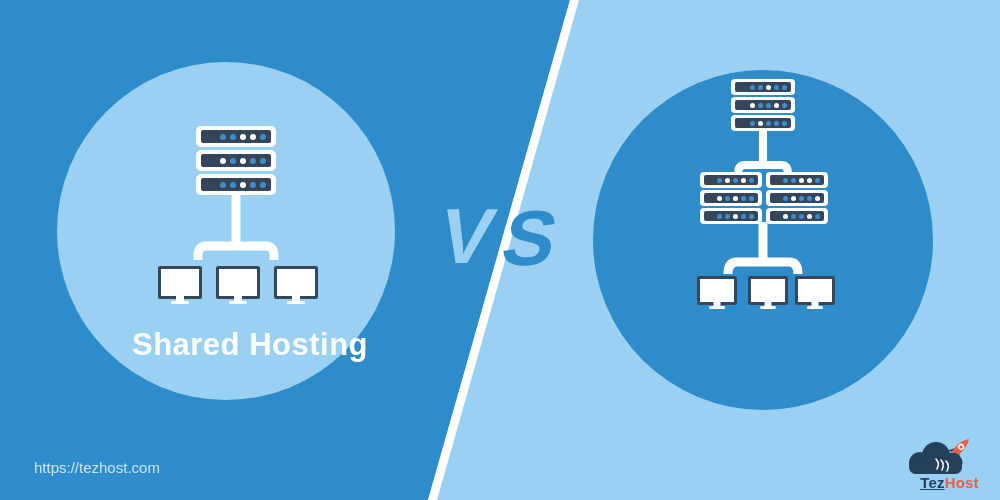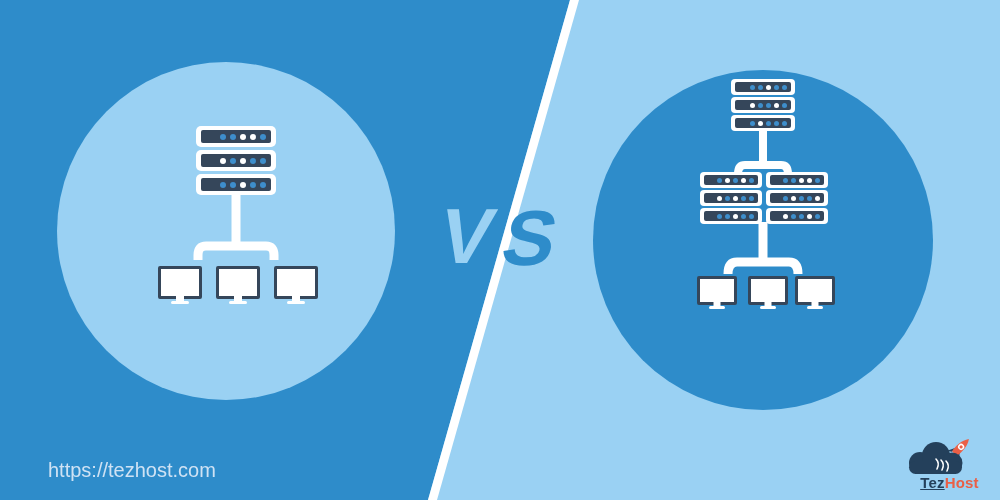--- a/index.html
+++ b/index.html
@@ -59,21 +59,21 @@
     position:absolute;width:300px;text-align:center;color:var(--title-text);
     font-size:31px;font-weight:700;letter-spacing:.5px;
   }
   .title-left{left:100px;top:327px;}
   .title-right{left:618px;top:330px;}
 
   .vs-letter{position:absolute;font-size:78px;font-weight:700;line-height:1;transform:skewX(-12deg);}
   .vs-v{left:441px;top:197px;color:var(--background-light-blue);}
   .vs-s{left:504px;top:199px;color:var(--background-dark-blue);}
 
-  .footer-url{position:absolute;left:48px;top:459px;font-size:20px;color:var(--footer-url-text);}
+  .footer-url{position:absolute;left:34px;top:459px;font-size:15px;color:var(--footer-url-text);}
 
   .logo-svg{position:absolute;left:899px;top:433px;width:88px;height:46px;}
   .speed{stroke:#fff;stroke-width:1.6;fill:none;stroke-linecap:round;}
   .wordmark{position:absolute;left:902px;top:474px;width:95px;text-align:center;font-size:15px;font-weight:700;letter-spacing:.2px;}
   .wm-1{color:var(--logo-navy);text-decoration:underline;}
   .wm-2{color:var(--logo-coral);}
 </style>
 </head>
 <body>
 
@@ -121,20 +121,21 @@
           <i class="d"></i>
           <i class="d"></i>
         </span>
       </div>
   </div>
 
   <div class="monitor mon-big" style="left:158px;top:266px;"></div>
   <div class="monitor mon-big" style="left:216px;top:266px;"></div>
   <div class="monitor mon-big" style="left:274px;top:266px;"></div>
 
+  <div class="panel-title title-left">Shared Hosting</div>
 
   <div class="rack rack-sm" style="left:731px;top:79px;width:64px;">
     <div class="slab">
         <span class="si">
           <i class="d"></i>
           <i class="d"></i>
           <i class="d w"></i>
           <i class="d"></i>
           <i class="d"></i>
         </span>

